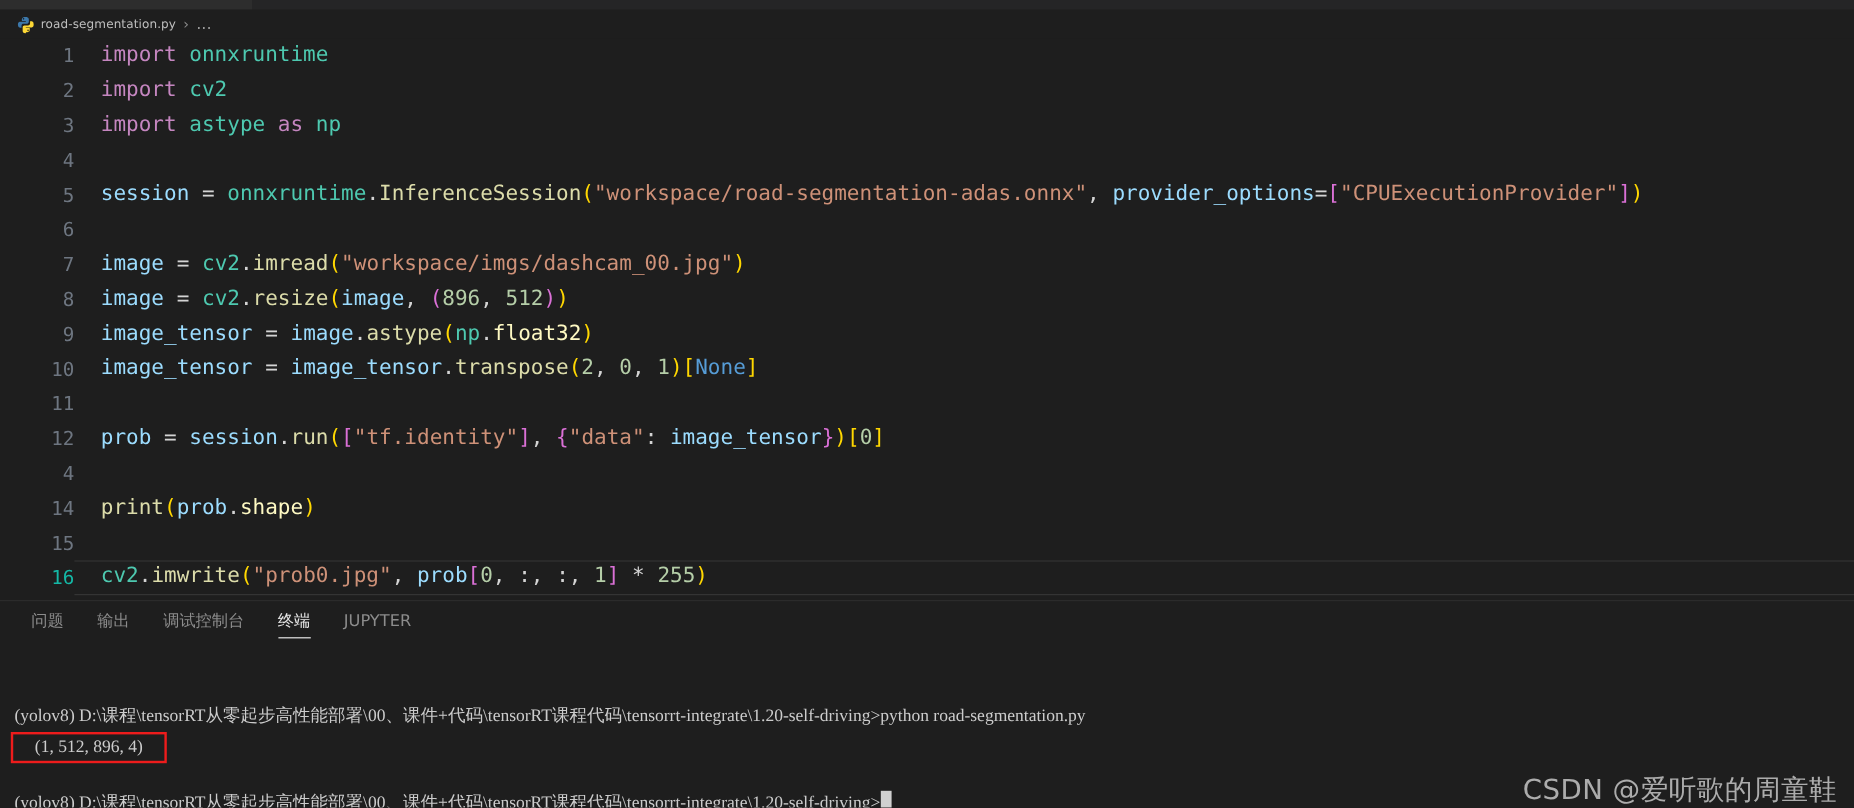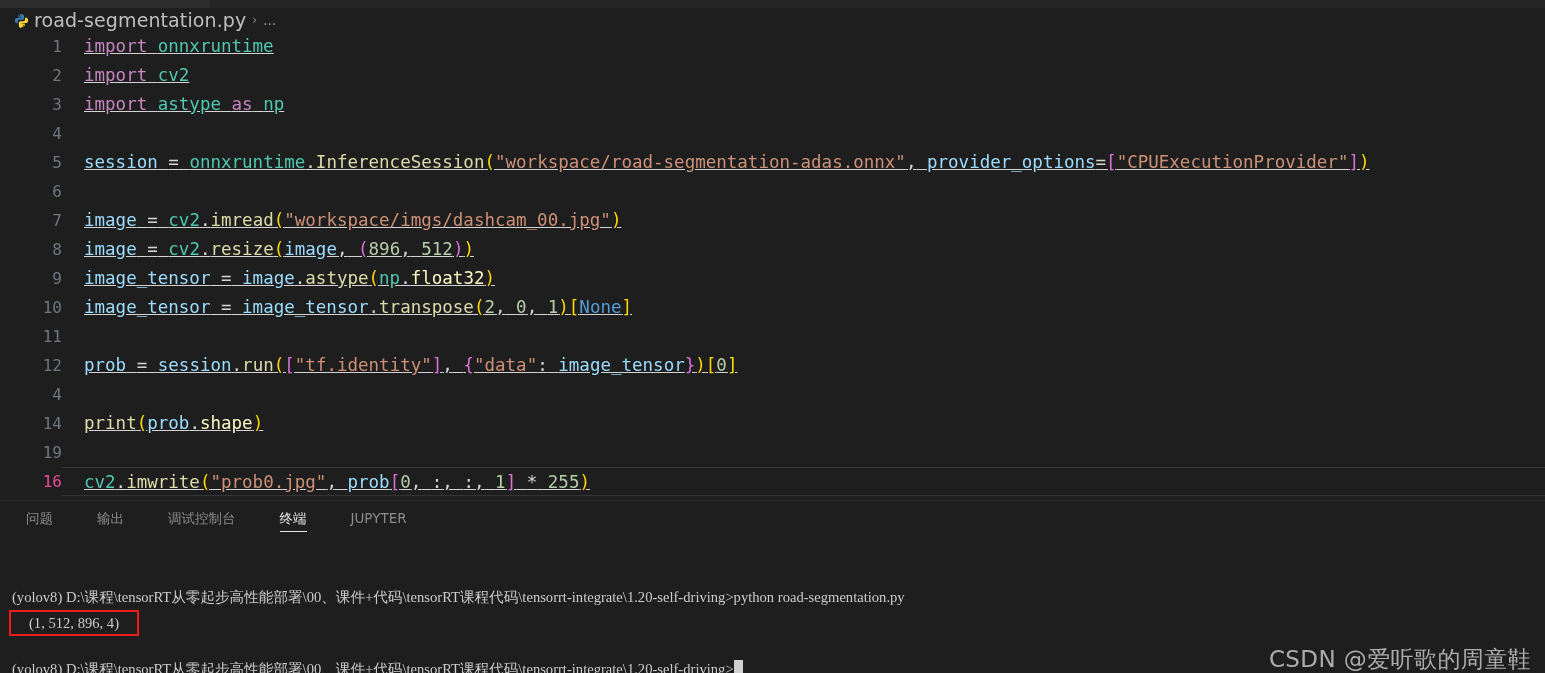--- a/index.html
+++ b/index.html
@@ -45,21 +45,21 @@
     font-size: 13px;
     color: #a9a9a9;
     gap: 5px;
   }
   .py-icon {
     width: 15px; height: 15px;
     display: inline-block;
     position: relative;
     flex: none;
   }
-  .breadcrumb-name { color: #bfbfbf; font-size: 19px; letter-spacing: .1px; }
+  .breadcrumb-name { color: #bfbfbf; font-size: 10px; letter-spacing: .1px; }
   .breadcrumb-sep { color: #8a8a8a; font-size: 12px; padding: 0 1px; }
   .breadcrumb-dots { color: #9a9a9a; font-size: 13.5px; }
 
   
   .editor {
     flex: none;
     height: 468px;
     background: #1e1e1e;
     position: relative;
     overflow: hidden;
@@ -76,31 +76,30 @@
   .lineno {
     width: 62px;
     flex: none;
     text-align: right;
     padding-right: 0px;
     color: #6e7681;
     font-size: 16px;
     font-family: "DejaVu Sans Mono", "Liberation Mono", monospace;
     user-select: none;
   }
-  .code-line.active .lineno { color: #ec4899; }
+  .code-line.active .lineno { color: #14b8a6; }
   .codetext {
     padding-left: 22px;
     flex: 1;
     white-space: pre;
     color: #d4d4d4;
     box-sizing: border-box;
     height: 29px;
     display: flex;
-    align-items: flex-start;
-    text-decoration: underline;
+    align-items: flex-end;
   }
   .code-line.active .codetext {
     border-top: 1px solid #343434;
     border-bottom: 1px solid #343434;
     margin-left: 0;
   }
 
   
   .t-kw    { color: #c586c0; }
   .t-mod   { color: #4ec9b0; }
@@ -122,21 +121,21 @@
     flex-direction: column;
     border-top: 1px solid #2b2b2b;
     position: relative;
   }
   .panel-tabs {
     height: 35px;
     flex: none;
     display: flex;
     align-items: center;
     padding-left: 12px;
-    gap: 16px;
+    gap: 0px;
   }
   .panel-tab {
     font-size: 13.5px;
     color: #8c8c8c;
     padding: 0 14px;
     height: 35px;
     line-height: 35px;
     position: relative;
     cursor: pointer;
     white-space: nowrap;
@@ -221,21 +220,21 @@
       <div class="code-line"><div class="lineno">5</div><div class="codetext"><span class="t-var">session</span><span class="t-op"> </span><span class="t-op">=</span><span class="t-op"> </span><span class="t-mod">onnxruntime</span><span class="t-op">.</span><span class="t-fn">InferenceSession</span><span class="t-p1">(</span><span class="t-str">"workspace/road-segmentation-adas.onnx"</span><span class="t-op">,</span><span class="t-op"> </span><span class="t-var">provider_options</span><span class="t-op">=</span><span class="t-p2">[</span><span class="t-str">"CPUExecutionProvider"</span><span class="t-p2">]</span><span class="t-p1">)</span></div></div>
       <div class="code-line"><div class="lineno">6</div><div class="codetext"></div></div>
       <div class="code-line"><div class="lineno">7</div><div class="codetext"><span class="t-var">image</span><span class="t-op"> </span><span class="t-op">=</span><span class="t-op"> </span><span class="t-mod">cv2</span><span class="t-op">.</span><span class="t-fn">imread</span><span class="t-p1">(</span><span class="t-str">"workspace/imgs/dashcam_00.jpg"</span><span class="t-p1">)</span></div></div>
       <div class="code-line"><div class="lineno">8</div><div class="codetext"><span class="t-var">image</span><span class="t-op"> </span><span class="t-op">=</span><span class="t-op"> </span><span class="t-mod">cv2</span><span class="t-op">.</span><span class="t-fn">resize</span><span class="t-p1">(</span><span class="t-var">image</span><span class="t-op">,</span><span class="t-op"> </span><span class="t-p2">(</span><span class="t-num">896</span><span class="t-op">,</span><span class="t-op"> </span><span class="t-num">512</span><span class="t-p2">)</span><span class="t-p1">)</span></div></div>
       <div class="code-line"><div class="lineno">9</div><div class="codetext"><span class="t-var">image_tensor</span><span class="t-op"> </span><span class="t-op">=</span><span class="t-op"> </span><span class="t-var">image</span><span class="t-op">.</span><span class="t-fn">astype</span><span class="t-p1">(</span><span class="t-mod">np</span><span class="t-op">.</span><span class="t-prop">float32</span><span class="t-p1">)</span></div></div>
       <div class="code-line"><div class="lineno">10</div><div class="codetext"><span class="t-var">image_tensor</span><span class="t-op"> </span><span class="t-op">=</span><span class="t-op"> </span><span class="t-var">image_tensor</span><span class="t-op">.</span><span class="t-fn">transpose</span><span class="t-p1">(</span><span class="t-num">2</span><span class="t-op">,</span><span class="t-op"> </span><span class="t-num">0</span><span class="t-op">,</span><span class="t-op"> </span><span class="t-num">1</span><span class="t-p1">)</span><span class="t-p1">[</span><span class="t-const">None</span><span class="t-p1">]</span></div></div>
       <div class="code-line"><div class="lineno">11</div><div class="codetext"></div></div>
       <div class="code-line"><div class="lineno">12</div><div class="codetext"><span class="t-var">prob</span><span class="t-op"> </span><span class="t-op">=</span><span class="t-op"> </span><span class="t-var">session</span><span class="t-op">.</span><span class="t-fn">run</span><span class="t-p1">(</span><span class="t-p2">[</span><span class="t-str">"tf.identity"</span><span class="t-p2">]</span><span class="t-op">,</span><span class="t-op"> </span><span class="t-p2">{</span><span class="t-str">"data"</span><span class="t-op">:</span><span class="t-op"> </span><span class="t-var">image_tensor</span><span class="t-p2">}</span><span class="t-p1">)</span><span class="t-p1">[</span><span class="t-num">0</span><span class="t-p1">]</span></div></div>
       <div class="code-line"><div class="lineno">4</div><div class="codetext"></div></div>
       <div class="code-line"><div class="lineno">14</div><div class="codetext"><span class="t-fn">print</span><span class="t-p1">(</span><span class="t-var">prob</span><span class="t-op">.</span><span class="t-prop">shape</span><span class="t-p1">)</span></div></div>
-      <div class="code-line"><div class="lineno">19</div><div class="codetext"></div></div>
+      <div class="code-line"><div class="lineno">15</div><div class="codetext"></div></div>
       <div class="code-line active"><div class="lineno">16</div><div class="codetext"><span class="t-mod">cv2</span><span class="t-op">.</span><span class="t-fn">imwrite</span><span class="t-p1">(</span><span class="t-str">"prob0.jpg"</span><span class="t-op">,</span><span class="t-op"> </span><span class="t-var">prob</span><span class="t-p2">[</span><span class="t-num">0</span><span class="t-op">,</span><span class="t-op"> </span><span class="t-op">:</span><span class="t-op">,</span><span class="t-op"> </span><span class="t-op">:</span><span class="t-op">,</span><span class="t-op"> </span><span class="t-num">1</span><span class="t-p2">]</span><span class="t-op"> </span><span class="t-op">*</span><span class="t-op"> </span><span class="t-num">255</span><span class="t-p1">)</span></div></div>
     </div>
 
   <div class="panel">
     <div class="panel-tabs" id="panel-tabs">
         <div class="panel-tab"><span>问题</span></div>
         <div class="panel-tab"><span>输出</span></div>
         <div class="panel-tab"><span>调试控制台</span></div>
         <div class="panel-tab active"><span>终端</span></div>
         <div class="panel-tab"><span>JUPYTER</span></div>

